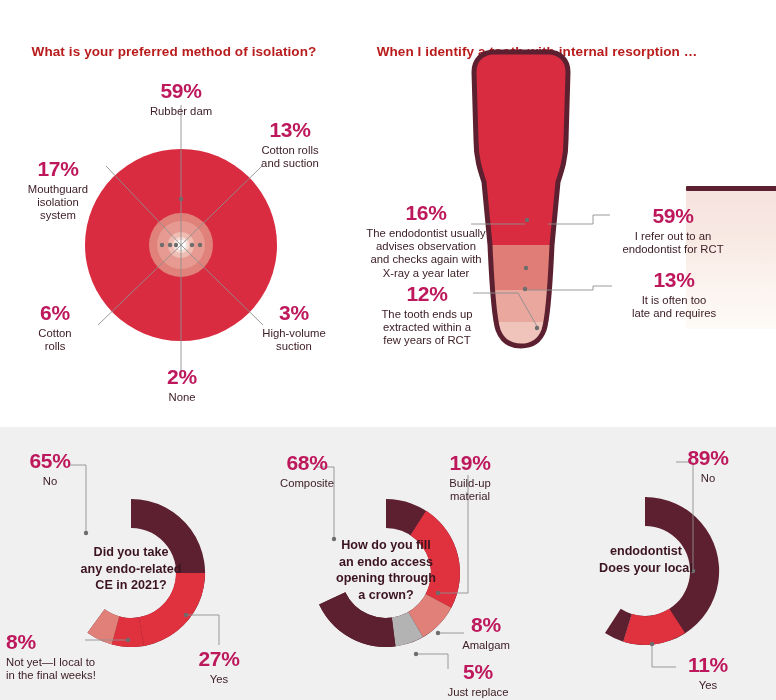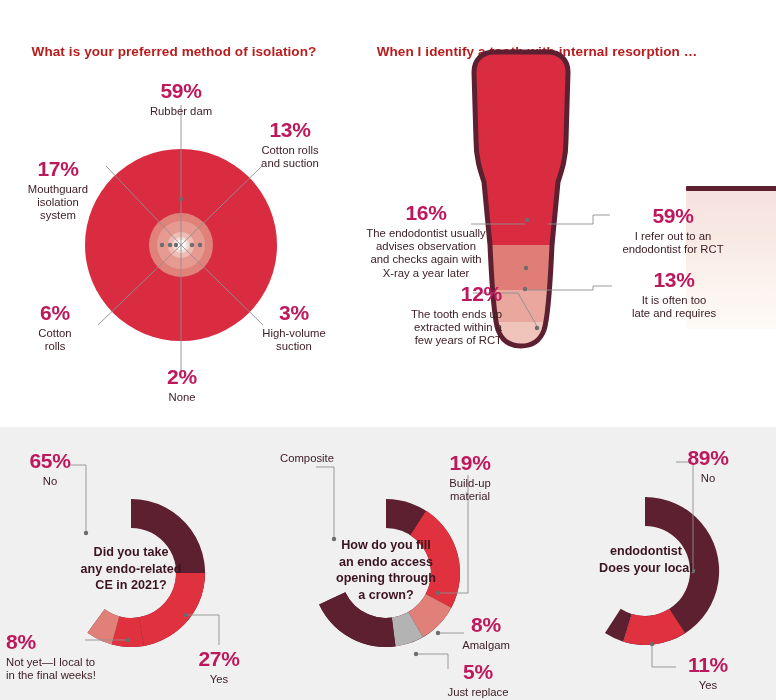--- a/index.html
+++ b/index.html
@@ -210,21 +210,21 @@
       <span class="desc" style="margin-top:0">and checks again with</span>
       <span class="desc" style="margin-top:0">X-ray a year later</span>
     </div>
 
     <div class="callout ta-c" style="left:250px;top:268px;width:168px;">
       <span class="pct">13%</span>
       <span class="desc">It is often too</span>
       <span class="desc" style="margin-top:0">late and requires</span>
     </div>
 
-    <div class="callout ta-c" style="left:12px;top:282px;width:150px;text-align:right;">
+    <div class="callout ta-c" style="left:12px;top:282px;width:150px;">
       <span class="pct">12%</span>
       <span class="desc">The tooth ends up</span>
       <span class="desc" style="margin-top:0">extracted within a</span>
       <span class="desc" style="margin-top:0">few years of RCT</span>
     </div>
   </div>
 
   <div class="divider"></div>
   <div class="section-bottom"></div>
 
@@ -307,20 +307,21 @@
     </svg>
 
     <div class="donut-center" style="left:58px;top:110px;width:140px;">
       <div>How do you fill</div>
       <div>an endo access</div>
       <div>opening through</div>
       <div>a crown?</div>
     </div>
 
     <div class="callout ta-c" style="left:4px;top:24px;width:90px;">
+      <span class="pct">68%</span>
       <span class="desc">Composite</span>
     </div>
 
     <div class="callout ta-c" style="left:172px;top:24px;width:80px;">
       <span class="pct">19%</span>
       <span class="desc">Build-up</span>
       <span class="desc" style="margin-top:0">material</span>
     </div>
 
     <div class="callout ta-c" style="left:198px;top:186px;width:60px;">

